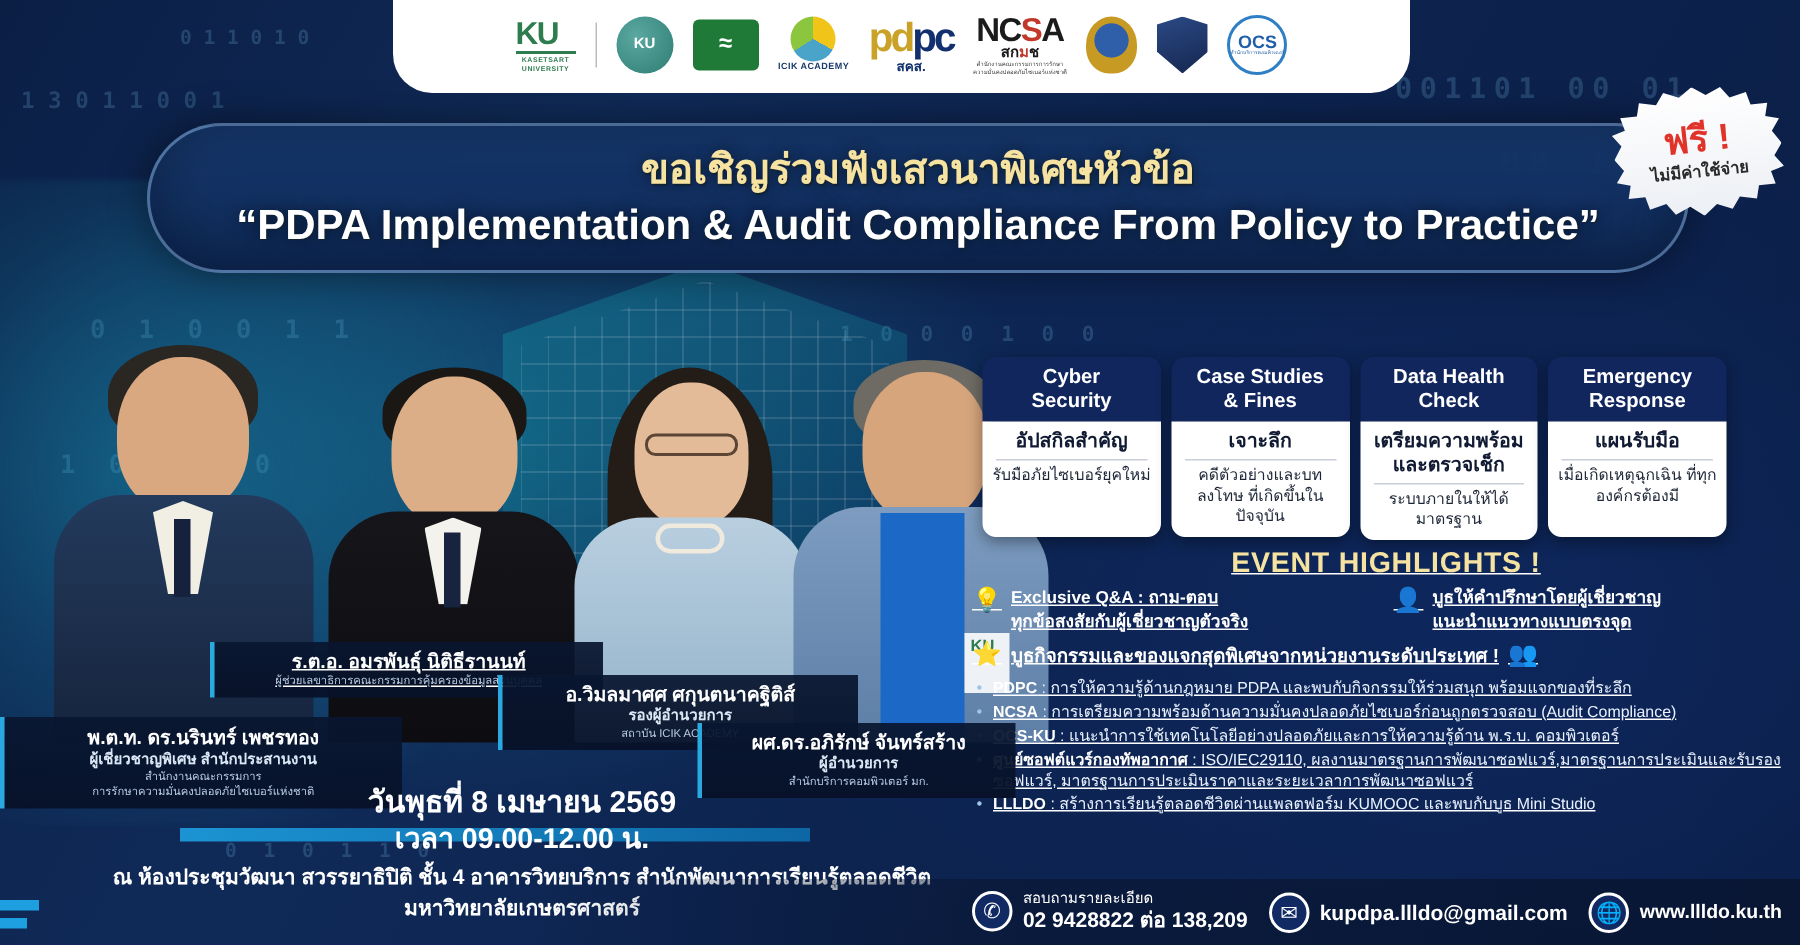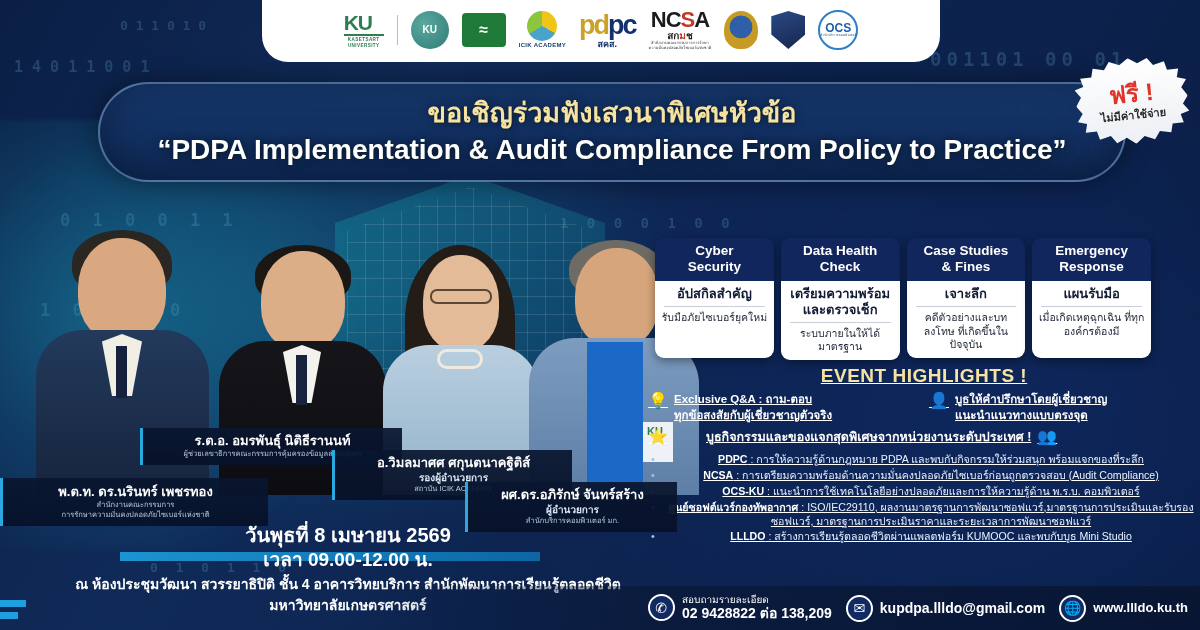--- a/index.html
+++ b/index.html
@@ -139,21 +139,21 @@
   
   .plate {
     position: absolute; background: linear-gradient(180deg, rgba(9,22,48,.93), rgba(7,17,40,.95));
     color: #fff; text-align: center; z-index: 7;
     border-left: 3px solid #2aa8e0;
   }
   .plate .nm { font: 700 13px/1.25 "Liberation Sans", sans-serif; color: #ffffff; }
   .plate .rl { font: 700 10px/1.3 "Liberation Sans", sans-serif; color: #dbe7f5; }
   .plate .org { font: 400 7.5px/1.25 "Liberation Sans", sans-serif; color: #b9cbe2; }
   .plate1 { left: 0px; top: 478px; width: 268px; padding: 6px 6px 7px; }
-  .plate2 { left: 140px; top: 428px; width: 262px; padding: 5px 6px 6px; }
+  .plate2 { left: 140px; top: 428px; width: 262px; padding: 5px 6px 6px; text-decoration: underline; }
   .plate3 { left: 332px; top: 450px; width: 240px; padding: 5px 6px 6px; }
   .plate4 { left: 465px; top: 482px; width: 212px; padding: 5px 6px 6px; }
 
   
   .datebox {
     position: absolute; left: 44px; top: 523px; width: 608px; z-index: 8;
     text-align: center; color: #fff;
   }
   .datebox .d1 { font: 700 20px/1.25 "Liberation Sans", sans-serif; }
   .datebox .d2 { font: 700 19px/1.3 "Liberation Sans", sans-serif; }
@@ -183,26 +183,26 @@
 
   
   .hl { position: absolute; left: 648px; top: 366px; width: 552px; z-index: 6; color: #fff; text-decoration: underline; }
   .hl-title { text-align: center; font: 700 19px/1 "Liberation Sans", sans-serif; color: #f6e3a1;
               letter-spacing: .5px; margin-bottom: 7px; }
   .hl-row { display: flex; gap: 10px; align-items: flex-start; }
   .hl-col { display: flex; gap: 6px; align-items: flex-start; width: 50%; }
   .hl-ico { flex: 0 0 auto; width: 20px; text-align: center; font-size: 16px; line-height: 1.1; }
   .hl-txt { font: 700 11.5px/1.35 "Liberation Sans", sans-serif; }
   .hl-star { display: flex; gap: 6px; align-items: center; margin-top: 5px; }
-  .hl-star .t { font: 700 12.5px/1.3 "Liberation Sans", sans-serif; margin-left: 32px; }
+  .hl-star .t { font: 700 12.5px/1.3 "Liberation Sans", sans-serif; }
 
   .bullets { margin-top: 7px; list-style: none; }
   .bullets li {
     position: relative; padding-left: 14px; margin-bottom: 2px;
-    font: 400 10.6px/1.32 "Liberation Sans", sans-serif; color: #eaf2ff; text-align: center;
+    font: 400 10.6px/1.32 "Liberation Sans", sans-serif; color: #eaf2ff;
   }
   .bullets li::before {
     content: "•"; position: absolute; left: 3px; top: -1px; color: #9fc4e8; font-size: 11px;
   }
   .bullets b { font-weight: 700; color: #ffffff; }
 
   
   .footer {
     position: absolute; left: 0; bottom: 0; width: 1200px; height: 44px; z-index: 9;
     display: flex; align-items: center; justify-content: flex-end; gap: 14px; padding-right: 12px;
@@ -219,21 +219,21 @@
   .fc .val-sm { font: 700 13px/1.2 "Liberation Sans", sans-serif; color: #fff; }
   .footer-left-bars { position: absolute; left: 0; bottom: 6px; }
   .footer-left-bars i { display:block; height:7px; margin-bottom:5px; background:#1d9fe0; }
 </style>
 </head>
 <body>
 
 <div class="poster">
 
   <div class="bits">
-    <span style="left:14px;top:58px;font-size:15px;">1 4 0 1 1 0 0 1</span>
+    <span style="left:14px;top:58px;font-size:15px;">1 3 0 1 1 0 0 1</span>
     <span style="left:120px;top:18px;font-size:13px;">0 1 1 0 1 0</span>
     <span style="left:930px;top:48px;font-size:19px;letter-spacing:5px;text-align:right;">001101 00 01</span>
     <span style="left:1000px;top:96px;font-size:22px;letter-spacing:6px;">00 1 0</span>
     <span style="left:960px;top:138px;font-size:24px;letter-spacing:7px;">1001 00</span>
     <span style="left:60px;top:210px;font-size:17px;letter-spacing:6px;">0 1 0 0 1 1</span>
     <span style="left:40px;top:300px;font-size:17px;letter-spacing:6px;">1 0 0 1 0</span>
     <span style="left:560px;top:215px;font-size:14px;letter-spacing:5px;">1 0 0 0 1 0 0</span>
     <span style="left:150px;top:560px;font-size:13px;letter-spacing:5px;">0 1 0 1 1 0</span>
   </div>
   <div class="glowL"></div>
@@ -326,20 +326,21 @@
   </div>
 
   <div class="plate plate4">
     <div class="nm">ผศ.ดร.อภิรักษ์ จันทร์สร้าง</div>
     <div class="rl">ผู้อำนวยการ</div>
     <div class="org">สำนักบริการคอมพิวเตอร์ มก.</div>
   </div>
 
   <div class="plate plate1">
     <div class="nm">พ.ต.ท. ดร.นรินทร์ เพชรทอง</div>
+    <div class="rl">ผู้เชี่ยวชาญพิเศษ สำนักประสานงาน</div>
     <div class="org">สำนักงานคณะกรรมการ<br>การรักษาความมั่นคงปลอดภัยไซเบอร์แห่งชาติ</div>
   </div>
 
   <div class="ribbon-cyan"></div>
   <div class="datebox">
     <div class="d1">วันพุธที่ 8 เมษายน 2569</div>
     <div class="d2">เวลา 09.00-12.00 น.</div>
     <div class="d3">ณ ห้องประชุมวัฒนา สวรรยาธิปิติ ชั้น 4 อาคารวิทยบริการ สำนักพัฒนาการเรียนรู้ตลอดชีวิต</div>
     <div class="d3">มหาวิทยาลัยเกษตรศาสตร์</div>
   </div>
@@ -351,38 +352,38 @@
         <div>Security</div>
       </div>
       <div class="card-body">
         <div class="card-b1">อัปสกิลสำคัญ</div>
         <div class="card-rule"></div>
         <div class="card-b2">รับมือภัยไซเบอร์ยุคใหม่</div>
       </div>
     </div>
     <div class="card">
       <div class="card-head">
+        <div>Case Studies</div>
+        <div>&amp; Fines</div>
+      </div>
+      <div class="card-body">
+        <div class="card-b1">เจาะลึก</div>
+        <div class="card-rule"></div>
+        <div class="card-b2">คดีตัวอย่างและบทลงโทษ ที่เกิดขึ้นในปัจจุบัน</div>
+      </div>
+    </div>
+    <div class="card">
+      <div class="card-head">
         <div>Data Health</div>
         <div>Check</div>
       </div>
       <div class="card-body">
         <div class="card-b1">เตรียมความพร้อม และตรวจเช็ก</div>
         <div class="card-rule"></div>
         <div class="card-b2">ระบบภายในให้ได้ มาตรฐาน</div>
-      </div>
-    </div>
-    <div class="card">
-      <div class="card-head">
-        <div>Case Studies</div>
-        <div>&amp; Fines</div>
-      </div>
-      <div class="card-body">
-        <div class="card-b1">เจาะลึก</div>
-        <div class="card-rule"></div>
-        <div class="card-b2">คดีตัวอย่างและบทลงโทษ ที่เกิดขึ้นในปัจจุบัน</div>
       </div>
     </div>
     <div class="card">
       <div class="card-head">
         <div>Emergency</div>
         <div>Response</div>
       </div>
       <div class="card-body">
         <div class="card-b1">แผนรับมือ</div>
         <div class="card-rule"></div>

